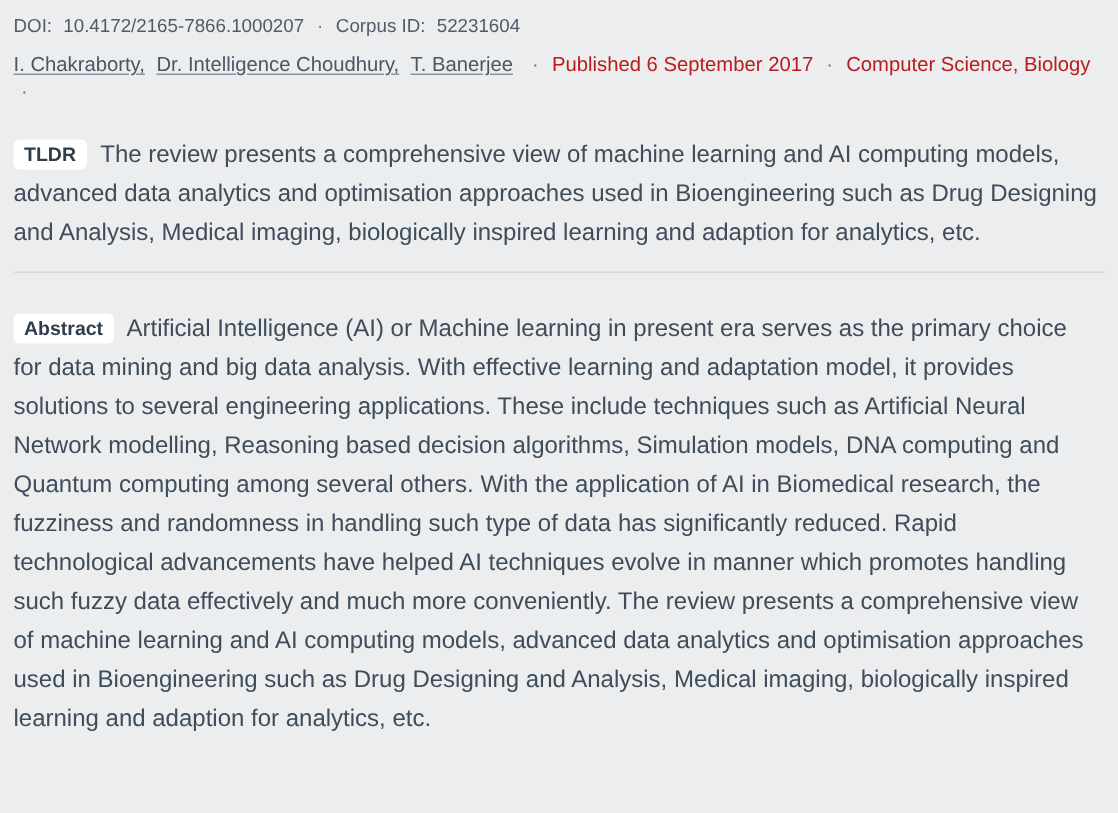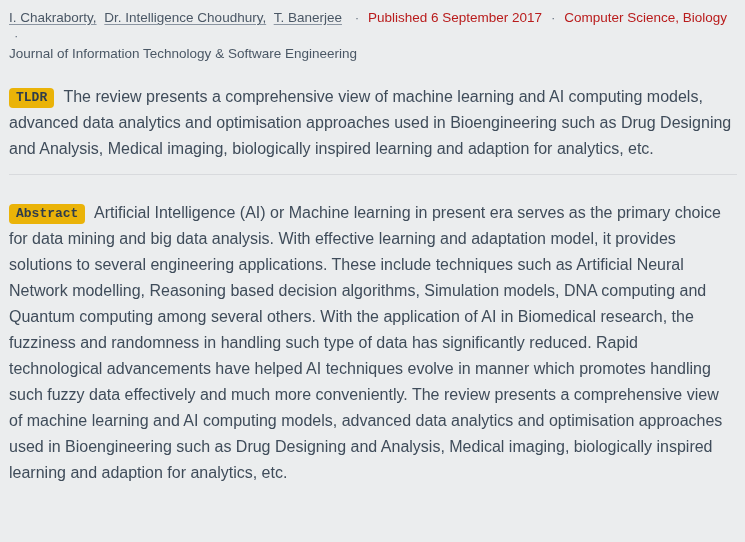--- a/index.html
+++ b/index.html
@@ -66,61 +66,66 @@
     line-height: 26px;
     color: #3f4c5a;
     margin: 0;
     max-width: 724px;
   }
   .tldr-block {
     margin-top: 21px;
   }
   .badge {
     display: inline-block;
-    background: #eab308;
+    background: #ffffff;
     color: #2f3c4c;
     font-weight: bold;
     font-size: 13px;
     line-height: 17px;
     padding: 1px 7px 2px 7px;
     border-radius: 4px;
     margin-right: 5px;
     position: relative;
     top: -1px;
-    font-family: Liberation Mono, monospace;
   }
   .divider {
     border: none;
     border-top: 1px solid #d8dadd;
     margin: 12px 0 0 0;
     width: 728px;
   }
   .abstract-block {
     margin-top: 25px;
   }
 </style>
 </head>
 <body>
 
 <div class="page">
 
+  <div class="doi-line">
+    <span>DOI:</span>
+    <a href="#" style="margin-left:4px;">10.4172/2165-7866.1000207</a>
+    <span class="dot-sep">·</span>
+    <span>Corpus ID:</span>
+    <span style="margin-left:4px;">52231604</span>
+  </div>
 
 
   <div class="meta">
     <div>
       <a href="#" class="author-link">I. Chakraborty,</a>
       <a href="#" class="author-link">Dr. Intelligence Choudhury,</a>
       <a href="#" class="author-link">T. Banerjee</a>
       <span class="dot-sep">·</span>
       <span class="plain">Published 6 September 2017</span>
       <span class="dot-sep">·</span>
       <span class="plain">Computer Science, Biology</span>
       <span class="dot-sep">·</span>
     </div>
-    <div>Journal of Information Technology &amp; Software Engineering</div>
   </div>
 
   <p class="body-text tldr-block">
     <span class="badge">TLDR</span>
     <span>The review presents a comprehensive view of machine learning and AI computing models, advanced data analytics and optimisation approaches used in Bioengineering such as Drug Designing and Analysis, Medical imaging, biologically inspired learning and adaption for analytics, etc.</span>
   </p>
 
   <hr class="divider">
 
   <p class="body-text abstract-block">

